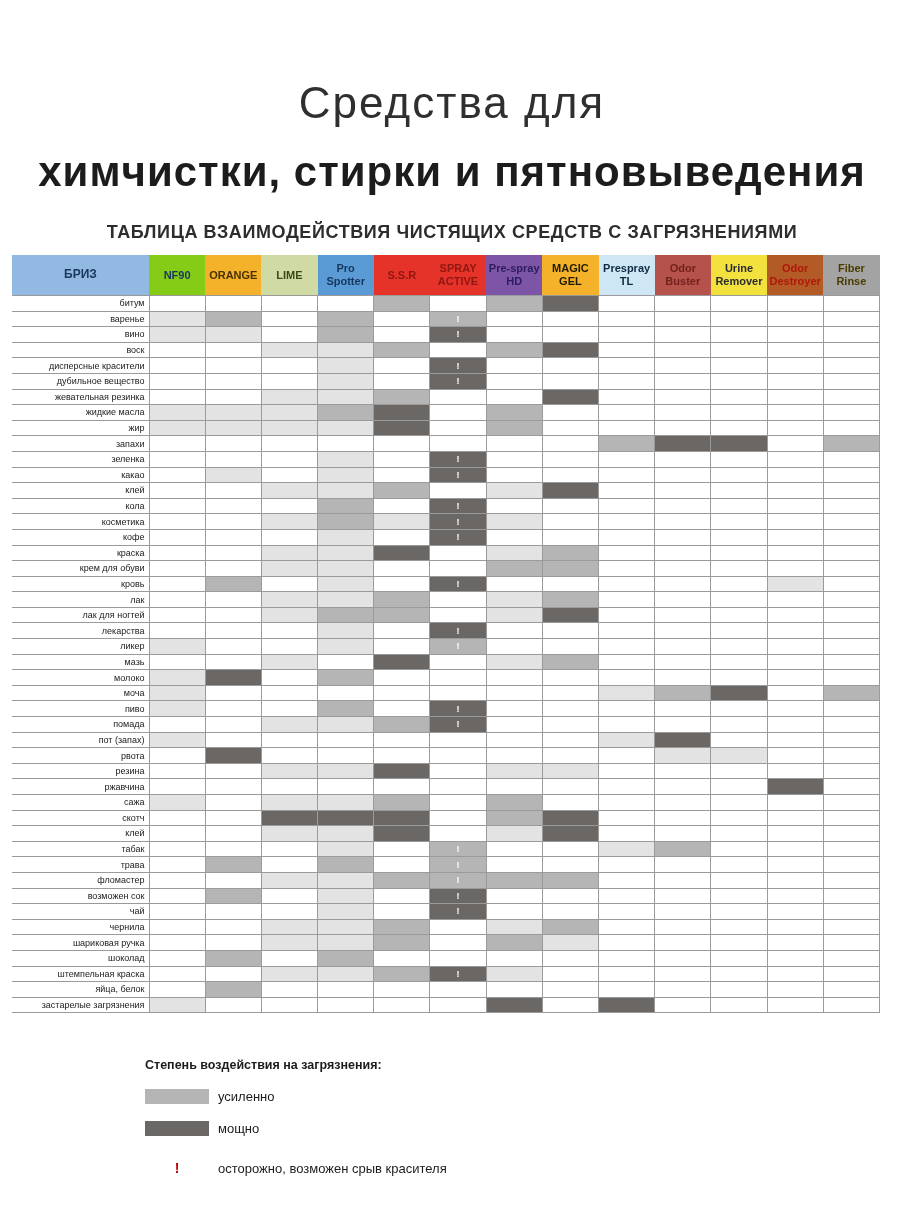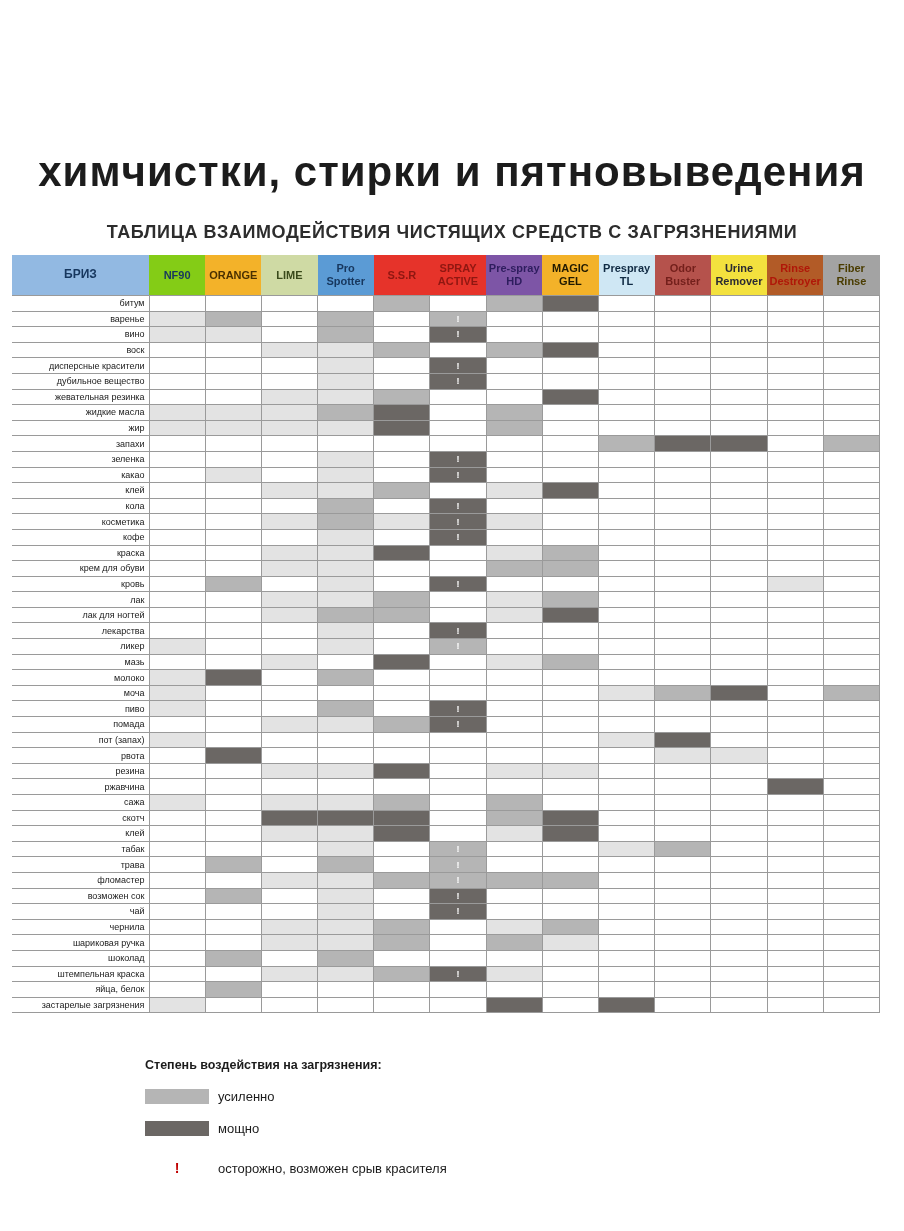--- a/index.html
+++ b/index.html
@@ -27,20 +27,21 @@
   .legend-swatch{width:64px;height:15px;flex:0 0 64px;}
   .legend-label{margin-left:9px;font-size:13px;color:#1c1c1c;}
   .legend-warning{display:flex;align-items:center;margin-top:24px;}
   .warn-symbol{width:64px;flex:0 0 64px;text-align:center;font-size:14px;font-weight:700;}
   .warn-label{margin-left:9px;font-size:13px;color:#1c1c1c;}
 </style>
 </head>
 <body>
 
 <div class="page">
+  <div class="title1">Средства для</div>
   <div class="title2">химчистки, стирки и пятновыведения</div>
   <div class="subtitle">ТАБЛИЦА ВЗАИМОДЕЙСТВИЯ ЧИСТЯЩИХ СРЕДСТВ С ЗАГРЯЗНЕНИЯМИ</div>
 
   <table class="matrix">
     <colgroup>
         <col style="width: 137px;">
         <col>
         <col>
         <col>
         <col>
@@ -61,21 +62,21 @@
           <th style="background: rgb(243, 178, 41); color: rgb(74, 48, 0);">ORANGE</th>
           <th style="background: rgb(207, 218, 164); color: rgb(58, 74, 26);">LIME</th>
           <th style="background: rgb(91, 155, 213); color: rgb(23, 55, 94);">Pro Spotter</th>
           <th style="background: rgb(230, 51, 42); color: rgb(143, 23, 17);">S.S.R</th>
           <th style="background: rgb(230, 51, 42); color: rgb(143, 23, 17);">SPRAY ACTIVE</th>
           <th style="background: rgb(125, 85, 166); color: rgb(46, 29, 94);">Pre-spray HD</th>
           <th style="background: rgb(243, 178, 41); color: rgb(33, 26, 0);">MAGIC GEL</th>
           <th style="background: rgb(207, 231, 244); color: rgb(16, 42, 67);">Prespray TL</th>
           <th style="background: rgb(181, 82, 76); color: rgb(115, 31, 27);">Odor Buster</th>
           <th style="background: rgb(243, 225, 62); color: rgb(42, 42, 51);">Urine Remover</th>
-          <th style="background: rgb(178, 91, 39); color: rgb(176, 23, 8);">Rinse Destroyer</th>
+          <th style="background: rgb(178, 91, 39); color: rgb(176, 23, 8);">Odor Destroyer</th>
           <th style="background: #a3a3a3; color: rgb(74, 60, 0);">Fiber Rinse</th>
         </tr>
     </thead>
     <tbody>
         <tr>
           <td class="rowlabel">битум</td>
           <td class="cell" style="background: rgb(255, 255, 255);"></td>
           <td class="cell" style="background: rgb(255, 255, 255);"></td>
           <td class="cell" style="background: rgb(255, 255, 255);"></td>
           <td class="cell" style="background: rgb(255, 255, 255);"></td>

